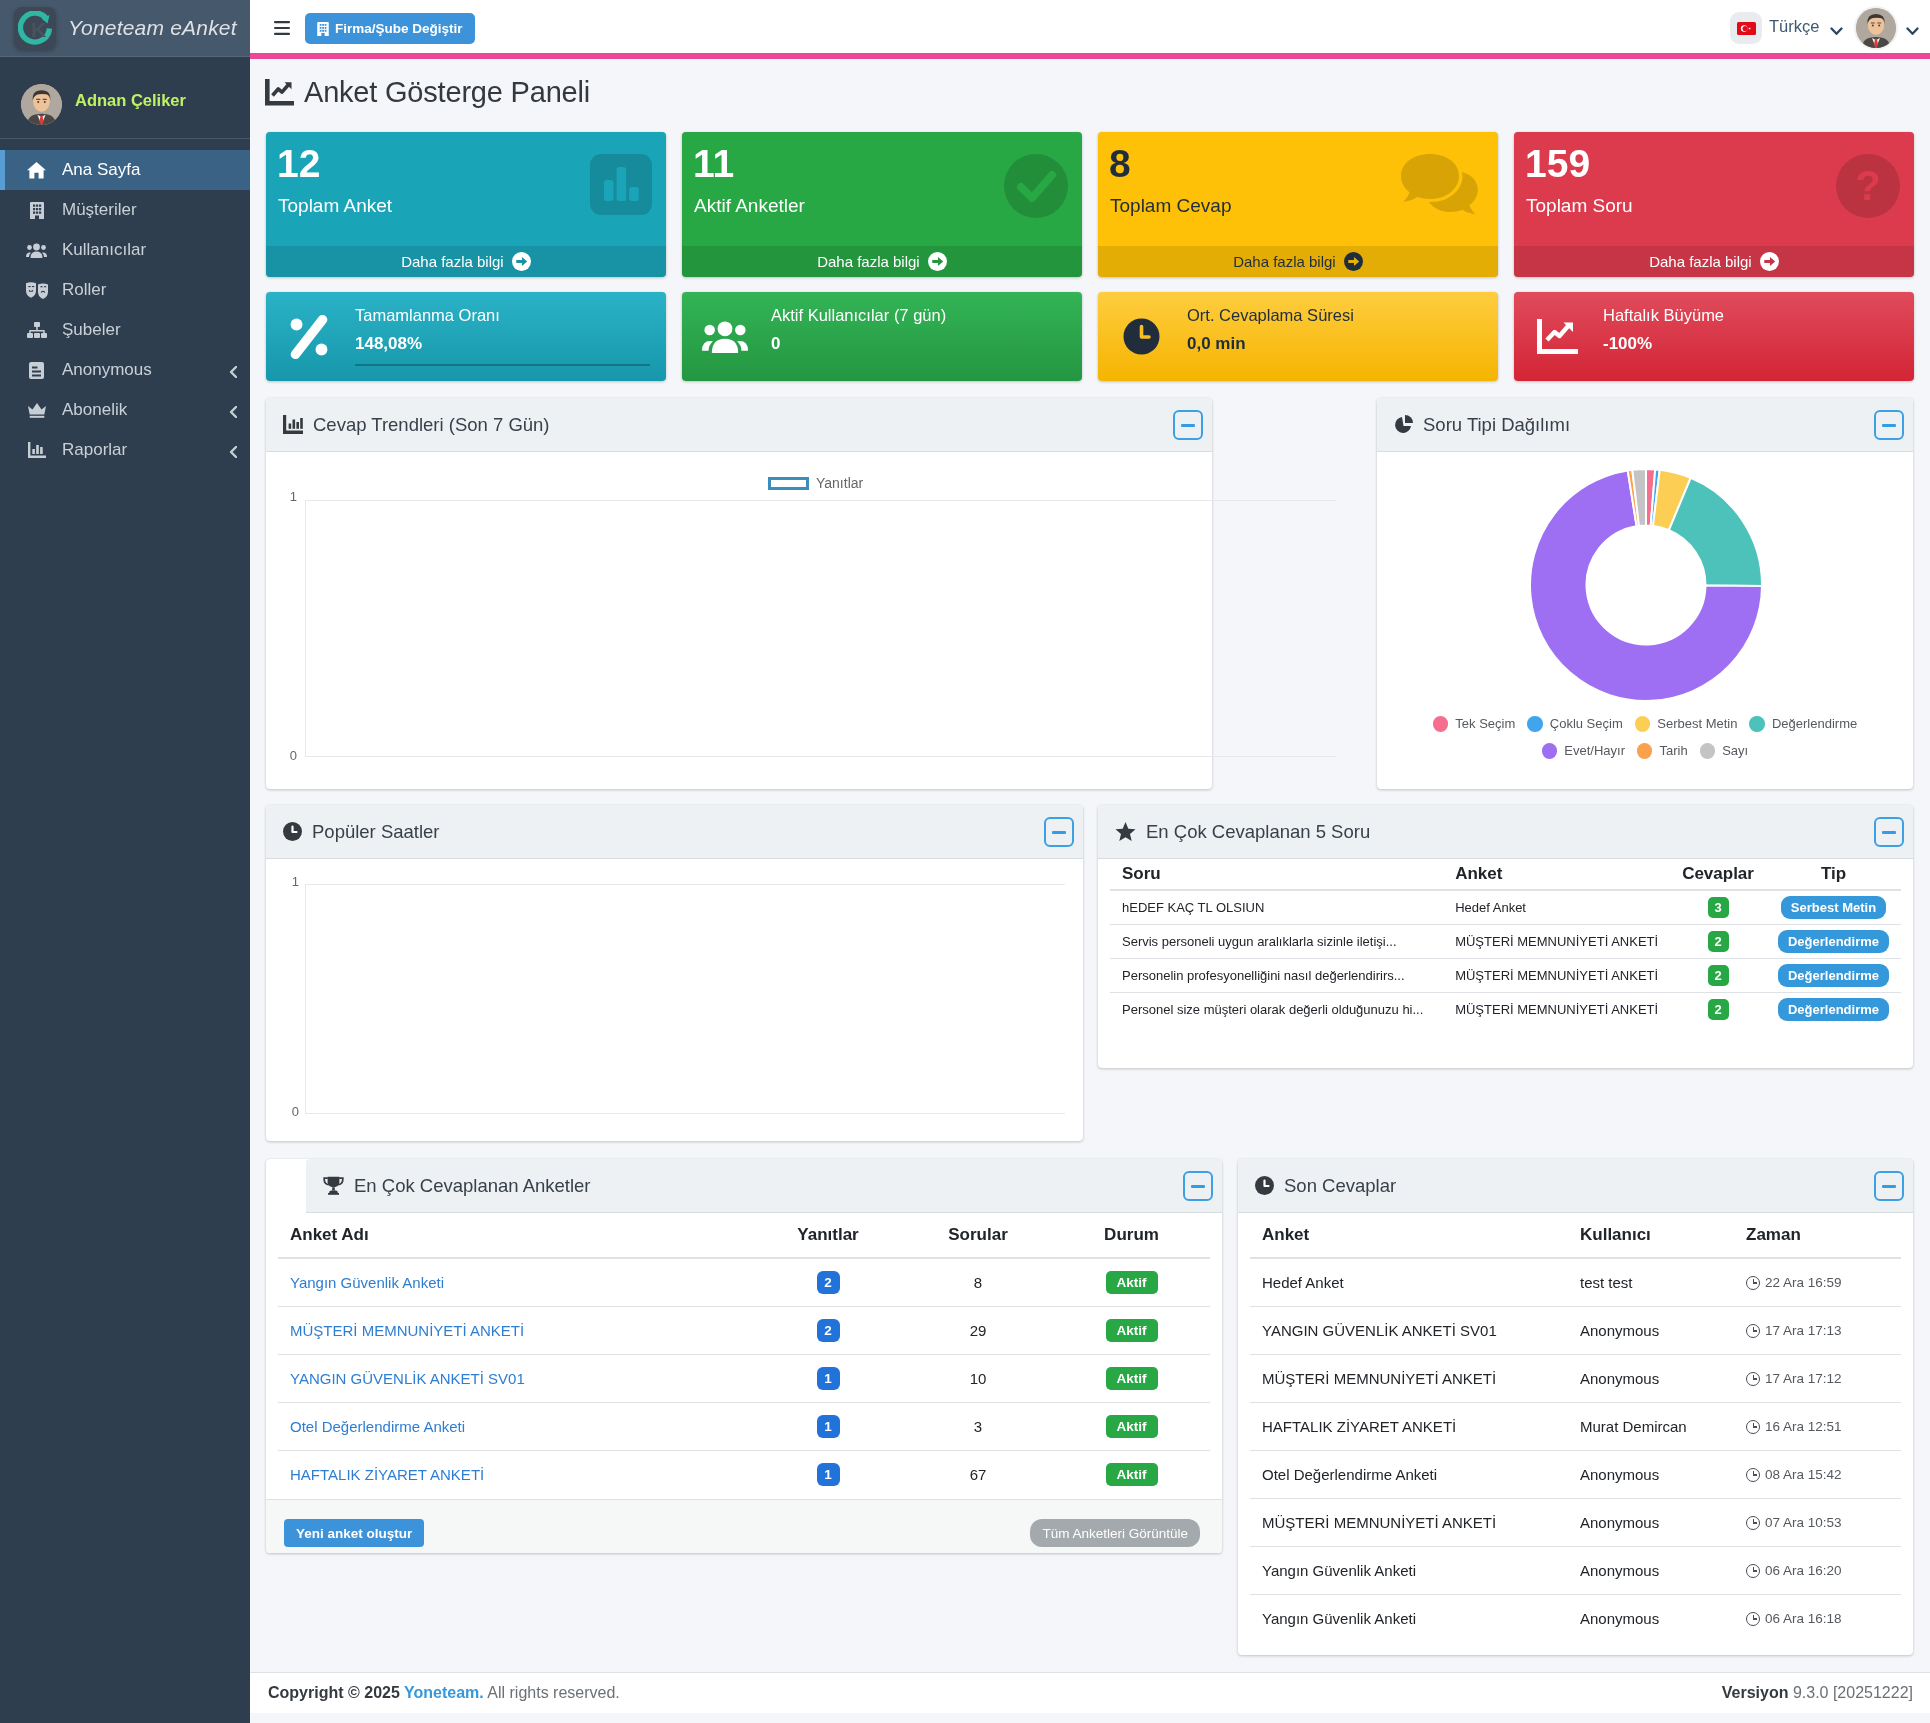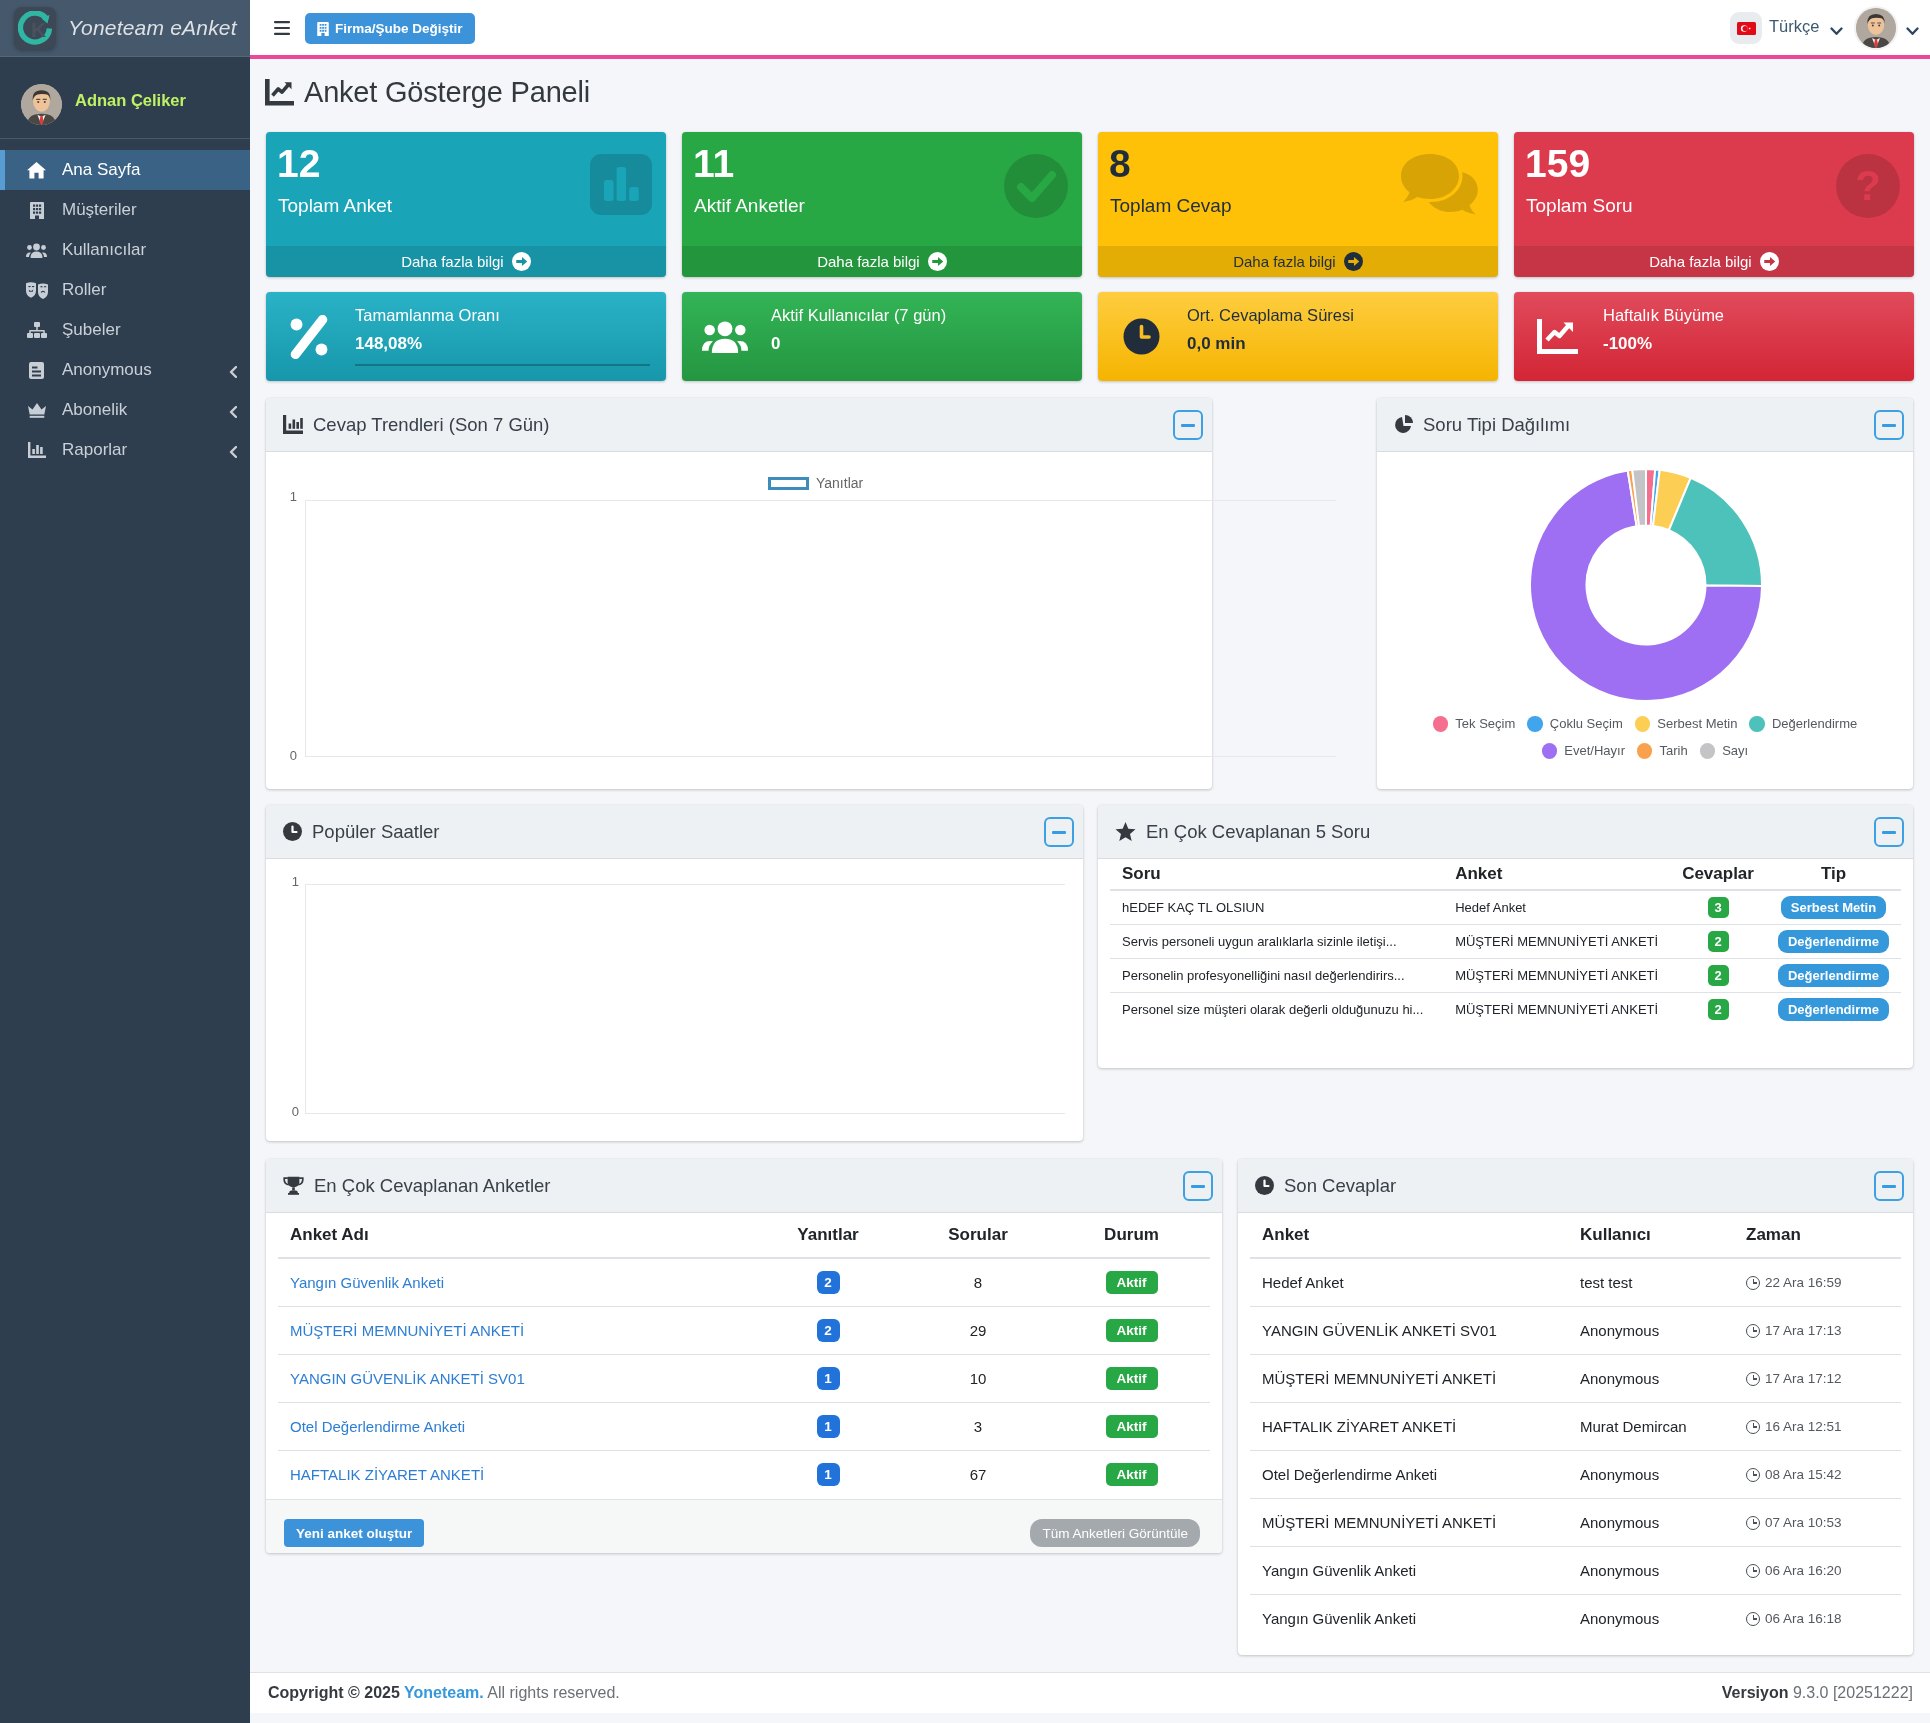--- a/index.html
+++ b/index.html
@@ -17,21 +17,21 @@
 .user-name { color:#bef264; font-weight:700; font-size:16.5px; margin:7px 0 0 13px; }
 .nav-sidebar { margin-top:11px; }
 .nav-link { display:flex; align-items:center; height:40px; padding-left:20px; color:#c9d0d7; font-size:17px; position:relative; }
 .nav-link .ico { width:33px; flex:0 0 33px; display:flex; justify-content:center; }
 .nav-link .txt { margin-left:9px; }
 .nav-link.active { background:#3a6285; color:#fff; }
 .nav-link.active::before { content:""; position:absolute; left:0; top:0; bottom:0; width:5px; background:#579dd4; }
 .nav-link .chev { position:absolute; right:13px; top:13px; }
 
 
-.navbar { position:absolute; left:250px; top:0; width:1680px; height:59px; background:#fff; border-bottom:4px solid #ec4899; z-index:4; }
+.navbar { position:absolute; left:250px; top:0; width:1680px; height:59px; background:#fff; border-bottom:6px solid #ec4899; z-index:4; }
 .burger { position:absolute; left:24px; top:21px; }
 .btn-firma { position:absolute; left:55px; top:13px; height:31px; background:#3d93da; color:#fff; border:none; border-radius:5px; font-family:inherit; font-size:13.5px; font-weight:700; display:flex; align-items:center; padding:0 12px; }
 .btn-firma svg { margin-right:6px; }
 .flag-chip { position:absolute; left:1480px; top:12px; width:32px; height:32px; background:#e9ecef; border-radius:9px; display:flex; align-items:center; justify-content:center; }
 .lang-txt { position:absolute; left:1519px; top:17px; font-size:16.5px; color:#3f5871; }
 .lang-chev { position:absolute; left:1580px; top:22px; }
 .nav-avatar { position:absolute; left:1606px; top:8px; width:40px; height:40px; border-radius:50%; overflow:hidden; background:#b9b2a8; box-shadow:0 0 0 2px #f1f1f1; }
 .av-chev { position:absolute; left:1656px; top:22px; }
 
 
@@ -489,21 +489,21 @@
     <tr>
           <td>Personel size müşteri olarak değerli olduğunuzu hi...</td>
           <td>MÜŞTERİ MEMNUNİYETİ ANKETİ</td>
           <td class="c"><span class="bdg-g">2</span></td>
           <td class="c"><span class="bdg-b">Değerlendirme</span></td>
         </tr>
   </tbody>
     </table>
 </div>
 
-<div class="card" style="left:266px; top:1159px; width:956px; height:394px;">
+<div class="card" style="left:266px; top:1159px; width:956px; height:394px;padding-left:40px;">
   <div class="card-header">
       <svg width="21" height="19" viewBox="0 0 21 19">
         <path d="M4.6 0.8 H16.4 V6.3 Q16.4 10.6 10.5 11.6 Q4.6 10.6 4.6 6.3 Z" fill="#343a40"></path>
         <path d="M4.8 2.2 H1.2 V3.4 Q1.2 7.6 5.6 8.8" fill="none" stroke="#343a40" stroke-width="1.7"></path>
         <path d="M16.2 2.2 H19.8 V3.4 Q19.8 7.6 15.4 8.8" fill="none" stroke="#343a40" stroke-width="1.7"></path>
         <rect x="9.2" y="11.4" width="2.6" height="3.2" fill="#343a40"></rect>
         <path d="M6.2 16.6 Q6.2 14.4 8.4 14.4 H12.6 Q14.8 14.4 14.8 16.6 V17 H6.2 Z" fill="#343a40"></path>
         <rect x="5" y="17" width="11" height="1.8" fill="#343a40"></rect>
       </svg>
       <span class="ttl">En Çok Cevaplanan Anketler</span>

